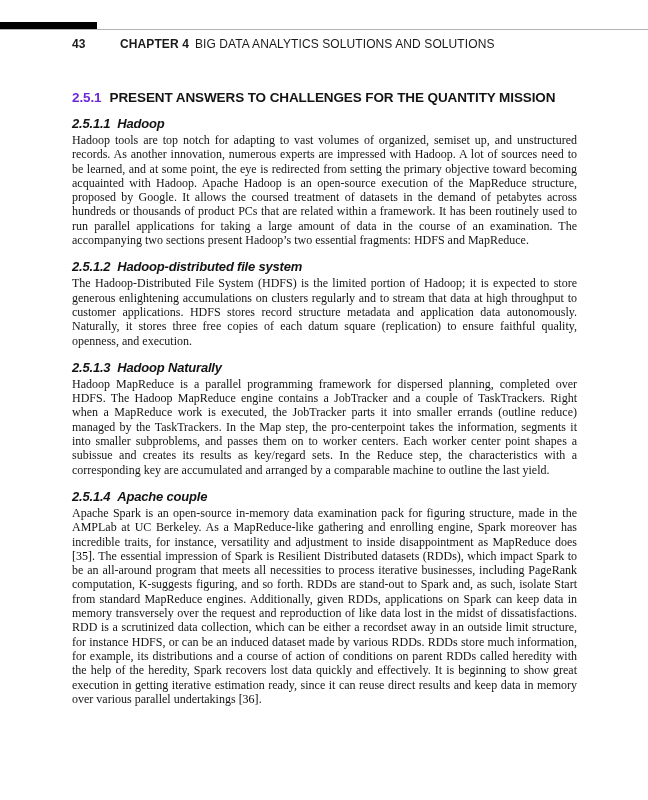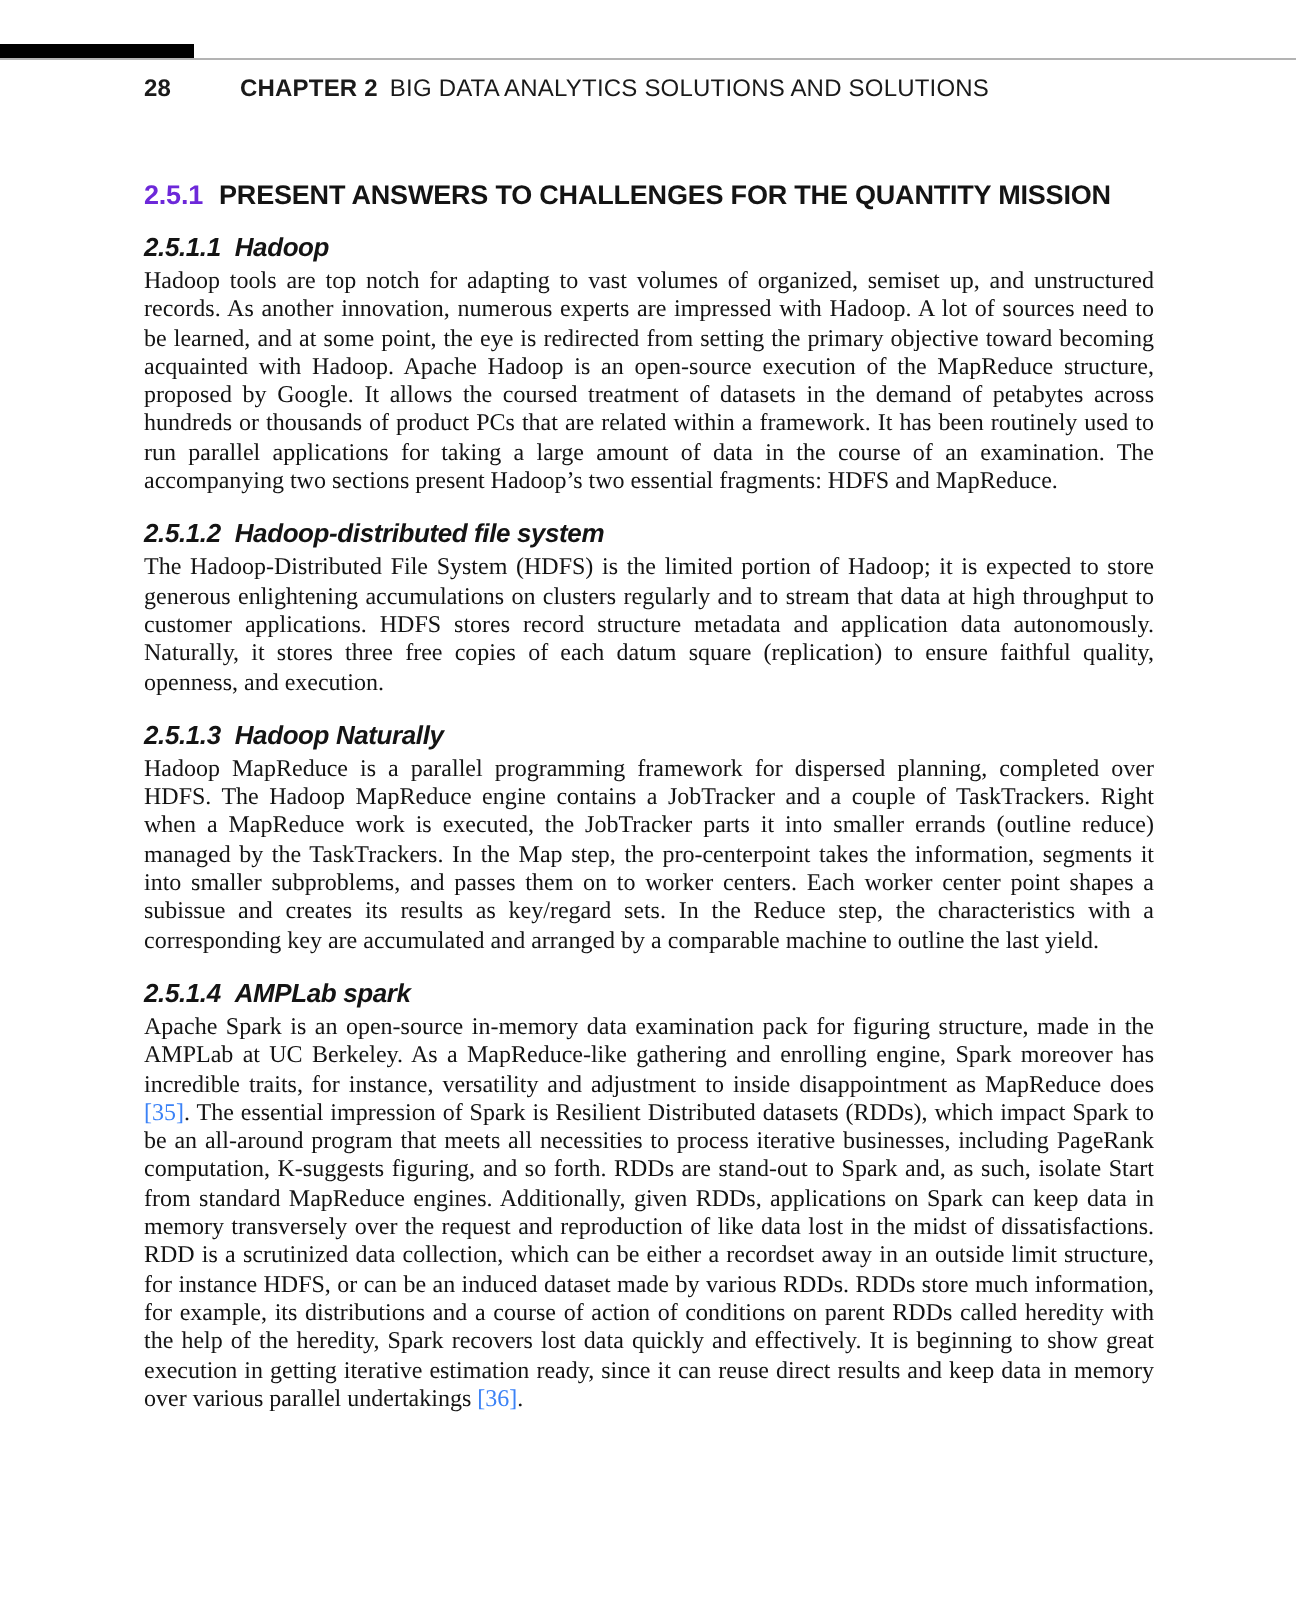--- a/index.html
+++ b/index.html
@@ -61,52 +61,52 @@
   .sub-heading .sub-num { margin-right: 7px; }
   .body-para {
     font-family: "Liberation Serif", serif;
     font-size: 12px;
     line-height: 14.3px;
     text-align: justify;
     margin: 0;
     color: #141414;
   }
   .cite {
-    color: #3b82f6;
+    color: #000000;
     cursor: pointer;
   }
 </style>
 </head>
 <body>
 
 <div class="page">
 
   <div class="topbar-black"></div>
   <div class="topbar-rule"></div>
 
   <div class="running-head">
-    <span class="pgnum">28</span><span class="chap-label">CHAPTER 2</span><span class="chap-title">BIG DATA ANALYTICS SOLUTIONS AND SOLUTIONS</span>
+    <span class="pgnum">43</span><span class="chap-label">CHAPTER 4</span><span class="chap-title">BIG DATA ANALYTICS SOLUTIONS AND SOLUTIONS</span>
   </div>
 
   <div class="content">
     <h2 class="section-title"><span class="sec-num">2.5.1</span><span>PRESENT ANSWERS TO CHALLENGES FOR THE QUANTITY MISSION</span></h2>
 
     <div id="subsections">
         <div class="subsection">
           <h3 class="sub-heading"><span class="sub-num">2.5.1.1</span><span>Hadoop</span></h3>
           <p class="body-para"><span>Hadoop tools are top notch for adapting to vast volumes of organized, semiset up, and unstructured records. As another innovation, numerous experts are impressed with Hadoop. A lot of sources need to be learned, and at some point, the eye is redirected from setting the primary objective toward becoming acquainted with Hadoop. Apache Hadoop is an open-source execution of the MapReduce structure, proposed by Google. It allows the coursed treatment of datasets in the demand of petabytes across hundreds or thousands of product PCs that are related within a framework. It has been routinely used to run parallel applications for taking a large amount of data in the course of an examination. The accompanying two sections present Hadoop’s two essential fragments: HDFS and MapReduce.</span></p>
         </div>
         <div class="subsection">
           <h3 class="sub-heading"><span class="sub-num">2.5.1.2</span><span>Hadoop-distributed file system</span></h3>
           <p class="body-para"><span>The Hadoop-Distributed File System (HDFS) is the limited portion of Hadoop; it is expected to store generous enlightening accumulations on clusters regularly and to stream that data at high throughput to customer applications. HDFS stores record structure metadata and application data autonomously. Naturally, it stores three free copies of each datum square (replication) to ensure faithful quality, openness, and execution.</span></p>
         </div>
         <div class="subsection">
           <h3 class="sub-heading"><span class="sub-num">2.5.1.3</span><span>Hadoop Naturally</span></h3>
           <p class="body-para"><span>Hadoop MapReduce is a parallel programming framework for dispersed planning, completed over HDFS. The Hadoop MapReduce engine contains a JobTracker and a couple of TaskTrackers. Right when a MapReduce work is executed, the JobTracker parts it into smaller errands (outline reduce) managed by the TaskTrackers. In the Map step, the pro-centerpoint takes the information, segments it into smaller subproblems, and passes them on to worker centers. Each worker center point shapes a subissue and creates its results as key/regard sets. In the Reduce step, the characteristics with a corresponding key are accumulated and arranged by a comparable machine to outline the last yield.</span></p>
         </div>
         <div class="subsection">
-          <h3 class="sub-heading"><span class="sub-num">2.5.1.4</span><span>AMPLab spark</span></h3>
+          <h3 class="sub-heading"><span class="sub-num">2.5.1.4</span><span>Apache couple</span></h3>
           <p class="body-para"><span>Apache Spark is an open-source in-memory data examination pack for figuring structure, made in the AMPLab at UC Berkeley. As a MapReduce-like gathering and enrolling engine, Spark moreover has incredible traits, for instance, versatility and adjustment to inside disappointment as MapReduce does </span><span class="cite">[35]</span><span>. The essential impression of Spark is Resilient Distributed datasets (RDDs), which impact Spark to be an all-around program that meets all necessities to process iterative businesses, including PageRank computation, K-suggests figuring, and so forth. RDDs are stand-out to Spark and, as such, isolate Start from standard MapReduce engines. Additionally, given RDDs, applications on Spark can keep data in memory transversely over the request and reproduction of like data lost in the midst of dissatisfactions. RDD is a scrutinized data collection, which can be either a recordset away in an outside limit structure, for instance HDFS, or can be an induced dataset made by various RDDs. RDDs store much information, for example, its distributions and a course of action of conditions on parent RDDs called heredity with the help of the heredity, Spark recovers lost data quickly and effectively. It is beginning to show great execution in getting iterative estimation ready, since it can reuse direct results and keep data in memory over various parallel undertakings </span><span class="cite">[36]</span><span>.</span></p>
         </div>
       </div>
   </div>
 
 </div>
 
 </body></html>

